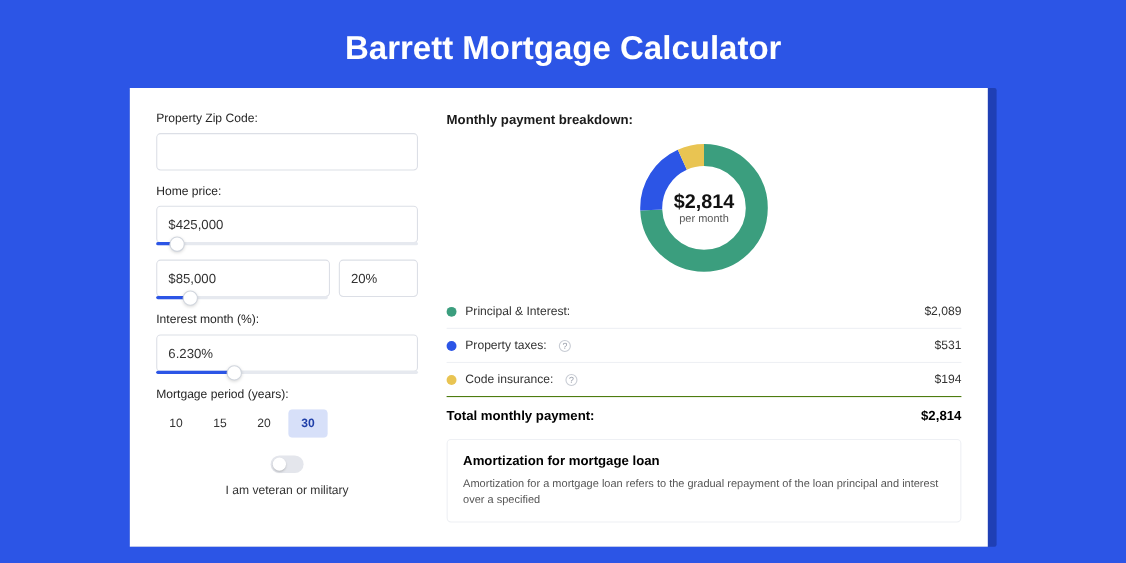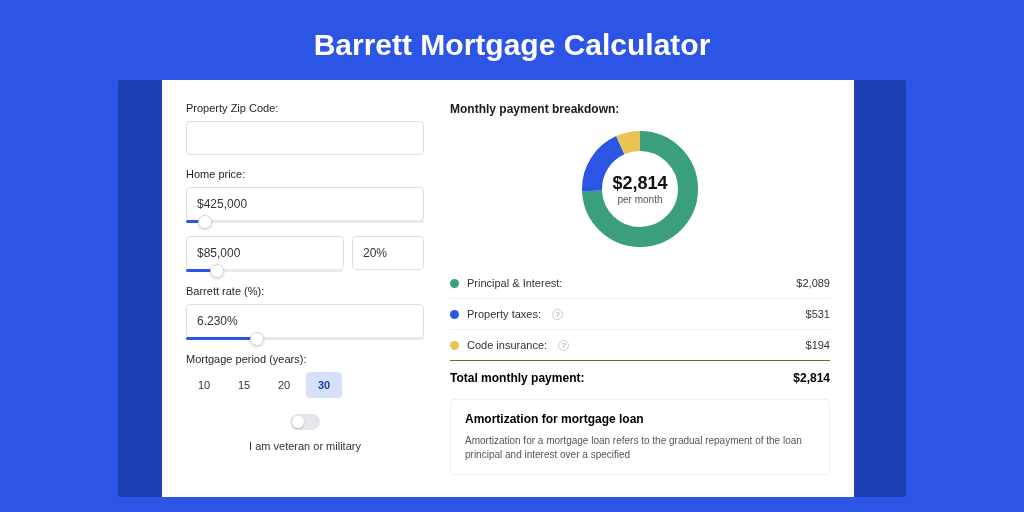--- a/index.html
+++ b/index.html
@@ -1,20 +1,20 @@
 <!DOCTYPE html>
 <html><head>
 <meta charset="utf-8">
 <style>
   * { box-sizing: border-box; margin: 0; padding: 0; }
   html, body { width: 1024px; height: 512px; overflow: hidden; font-family: -apple-system, BlinkMacSystemFont, "Segoe UI", Arial, sans-serif; }
   body { background: #2c55e6; }
   .page-title { color: #fff; font-size: 30px; font-weight: 700; text-align: center; padding: 28px 0 18px 0; }
   .card-shadow { width: 788px; background: #1f3fb5; margin: 0 auto; padding: 0 8px 0 0; border-radius: 2px;}
-  .card { width: 692px; background: #fff; margin: 0 auto; padding: 22px 24px; display: flex; gap: 26px; }
+  .card { width: 780px; background: #fff; margin: 0 auto; padding: 22px 24px; display: flex; gap: 26px; }
   .left { width: 238px; flex: 0 0 238px; }
   .right { flex: 1; }
   .field-label { font-size: 11px; color: #262626; margin-bottom: 7px; }
   .text-input { width: 100%; height: 34px; border: 1px solid #dcdfe6; border-radius: 4px; padding: 0 10px; font-size: 12px; color: #333; outline: none; }
   .text-input::placeholder { color: #bbb; }
   .field { margin-bottom: 13px; }
   .slider-track { position: relative; height: 3px; background: #e6e9ef; border-radius: 2px; margin-top: -1px;}
   .slider-fill { position: absolute; left:0; top:0; height:100%; background:#2c55e6; border-radius:2px;}
   .slider-thumb { position: absolute; top: 50%; transform: translate(-50%,-50%); width: 14px; height:14px; background:#fff; border:1px solid #d0d5dd; border-radius:50%; box-shadow:0 1px 3px rgba(0,0,0,.15);}
   .row2 { display:flex; gap:8px;}
@@ -74,21 +74,21 @@
         <input class="text-input" value="$85,000" style="">
         <input class="text-input" value="20%" style="">
       </div>
       <div class="slider-track" style="width:156px;">
         <div class="slider-fill" style="width:20%"></div>
         <div class="slider-thumb" style="left:20%"></div>
       </div>
     </div>
 
     <div class="field">
-      <div class="field-label">Barrett rate (%):</div>
+      <div class="field-label">Interest month (%):</div>
       <input class="text-input" value="6.230%" style="">
       <div class="slider-track">
         <div class="slider-fill" style="width:30%"></div>
         <div class="slider-thumb" style="left:30%"></div>
       </div>
     </div>
 
     <div class="field">
       <div class="field-label">Mortgage period (years):</div>
       <div class="period-row" id="period-row">

